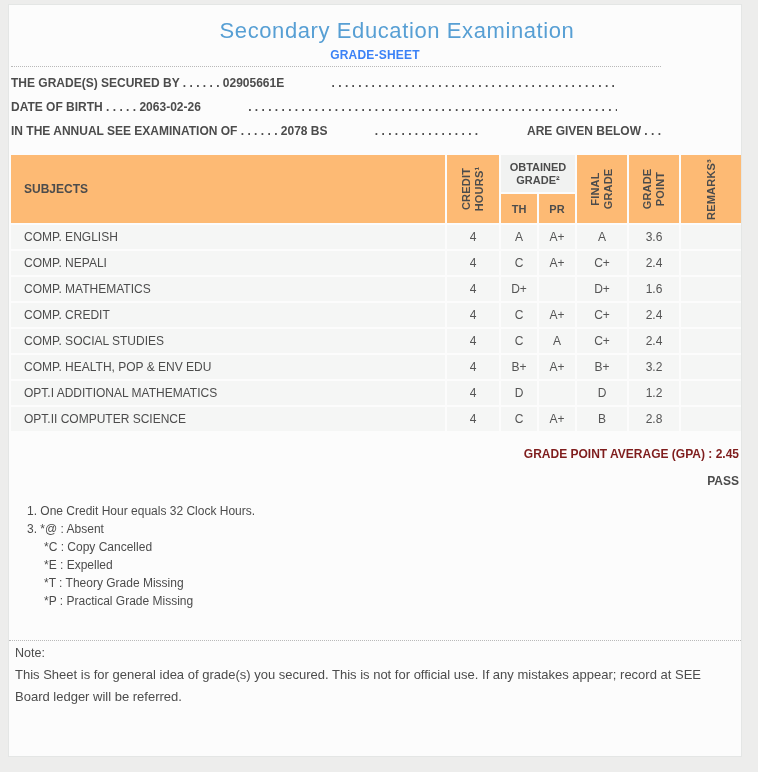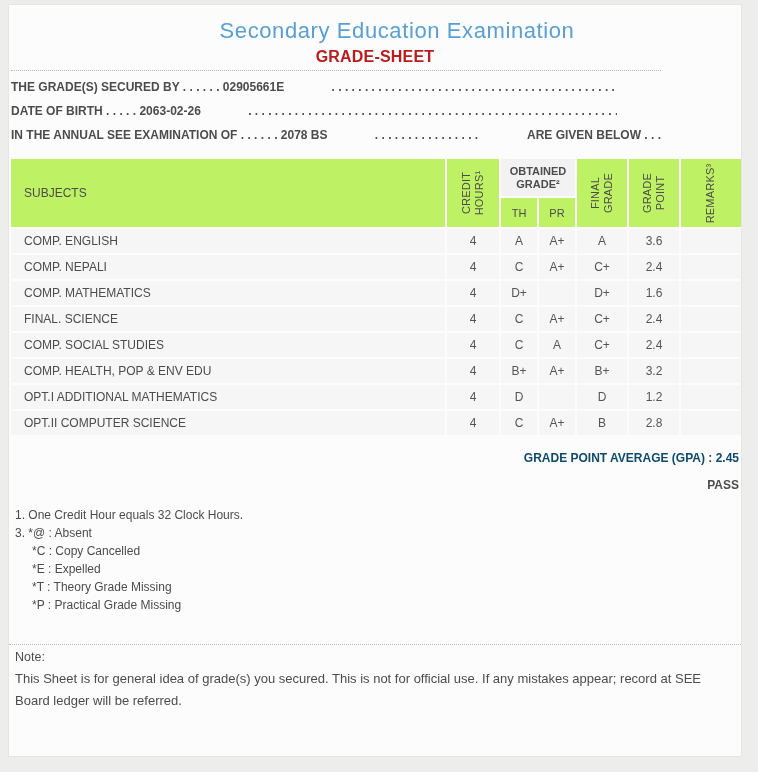--- a/index.html
+++ b/index.html
@@ -15,21 +15,21 @@
     background:#fcfcfc;
     border:1px solid #e4e6e5;
   }
   .title {
     margin-top:14px; text-align:center;
     font-size:22px; line-height:24px; font-weight:400;
     letter-spacing:0.6px; color:#579fd4;padding-left:44px;
   }
   .subtitle {
     margin-top:5px; text-align:center;
-    font-size:16px; font-weight:700; color:#b91c1c;
+    font-size:12px; font-weight:700; color:#3b82f6;
     letter-spacing:0.2px;
   }
   .info {
     margin:4px 0 0 2px; width:650px;
     border-top:1px dotted #b9b9b9;
     padding-top:4px;
   }
   .info-line {
     height:24px; display:flex; align-items:center;
     font-size:12px; font-weight:700; color:#4c4c4c;
@@ -38,23 +38,23 @@
   }
   .info-line span { white-space:pre; }
   .info-line .dots { flex:1; overflow:hidden; }
   .grade-table { margin:12px 0 0 2px; width:730px; }
   .thead {
     display:grid;
     grid-template-columns:434px 52px 74px 50px 50px 60px;
     column-gap:2px; height:68px; margin-bottom:2px;
   }
   .hcell {
-    background:#bef264; display:flex;
+    background:#fdba74; display:flex;
     align-items:center; justify-content:center;
-    font-size:11px; font-weight:400; color:#4c4c4c;
+    font-size:11px; font-weight:700; color:#4c4c4c;
   }
   .hcell.subjects { justify-content:flex-start; padding-left:13px; font-size:12px; }
   .rot {
     transform:rotate(-90deg);
     white-space:pre-line; text-align:center; line-height:13px;
     letter-spacing:0.2px;
   }
   .obtained-group { display:flex; flex-direction:column; row-gap:2px; }
   .obtained-top {
     background:#f1f2f1; height:37px; flex:none;
@@ -70,27 +70,27 @@
     column-gap:2px; height:24px; margin-bottom:2px;
   }
   .tcell {
     background:#f5f6f5; display:flex;
     align-items:center; justify-content:center;
     font-size:12px; color:#555;
   }
   .tcell.subject { justify-content:flex-start; padding-left:13px; color:#4c4c4c; }
   .summary-gpa {
     margin-top:16px; width:730px; text-align:right;
-    font-size:12px; font-weight:700; color:#0c4a6e;padding-left:32px;
+    font-size:12px; font-weight:700; color:#7f1d1d;padding-left:32px;
   }
   .summary-pass {
     margin-top:13px; width:730px; text-align:right;
     font-size:12px; font-weight:700; color:#4c4c4c;
   }
-  .footnotes { margin-top:14px; padding-left:6px; }
+  .footnotes { margin-top:14px; padding-left:18px; }
   .footnote { height:18px; font-size:12px; color:#4c4c4c; display:flex; align-items:center; }
   .footnote.indent { margin-left:17px; }
   .note-section {
     margin-top:30px;
     border-top:1px dotted #b9b9b9;
     padding:5px 8px 0 6px;
   }
   .note-label { font-size:12.5px; color:#4c4c4c; }
   .note-text {
     margin-top:4px; font-size:13px; color:#4c4c4c;
@@ -172,21 +172,21 @@
     <div class="trow">
       <div class="tcell subject">COMP. MATHEMATICS</div>
       <div class="tcell">4</div>
       <div class="tcell">D+</div>
       <div class="tcell"></div>
       <div class="tcell">D+</div>
       <div class="tcell">1.6</div>
       <div class="tcell"></div>
     </div>
     <div class="trow">
-      <div class="tcell subject">FINAL. SCIENCE</div>
+      <div class="tcell subject">COMP. CREDIT</div>
       <div class="tcell">4</div>
       <div class="tcell">C</div>
       <div class="tcell">A+</div>
       <div class="tcell">C+</div>
       <div class="tcell">2.4</div>
       <div class="tcell"></div>
     </div>
     <div class="trow">
       <div class="tcell subject">COMP. SOCIAL STUDIES</div>
       <div class="tcell">4</div>

